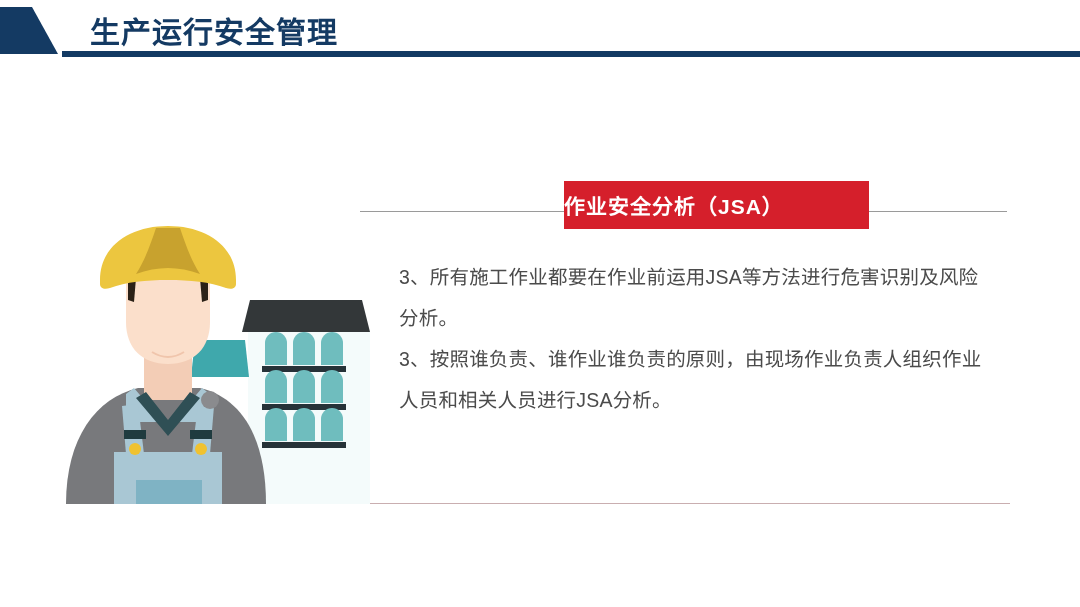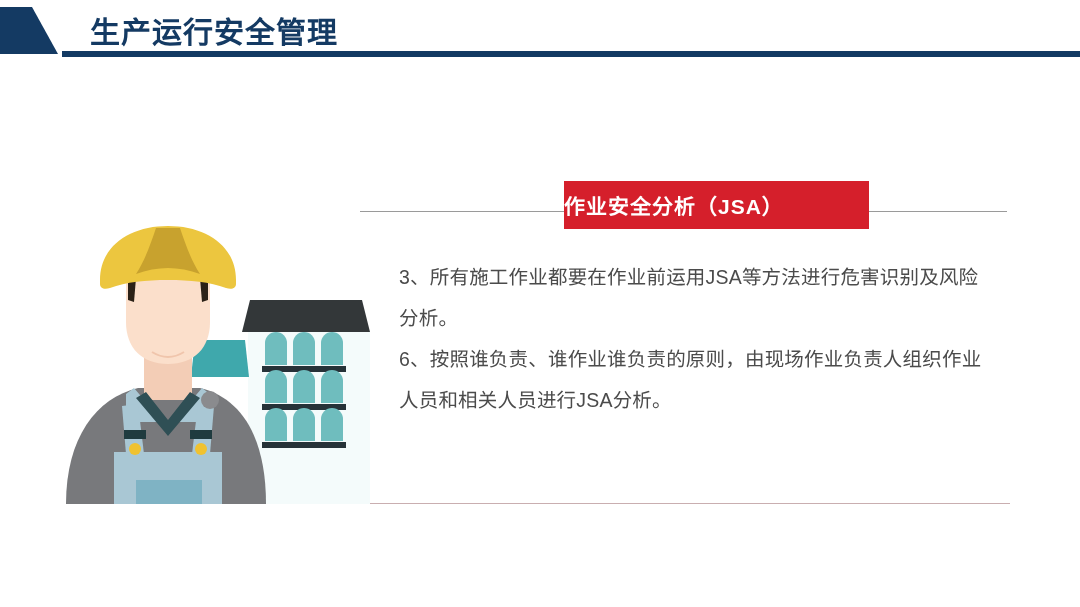--- a/index.html
+++ b/index.html
@@ -125,21 +125,21 @@
   <div class="hdr-rule"></div>
   <div class="hdr-title">生产运行安全管理</div>
 
   <div class="sec-rule"></div>
   <div class="sec-banner">
     <span class="sec-banner-label">作业安全分析（JSA）</span>
   </div>
 
   <div class="body-copy">
     <p>3、所有施工作业都要在作业前运用JSA等方法进行危害识别及风险分析。</p>
-    <p>6、按照谁负责、谁作业谁负责的原则，由现场作业负责人组织作业人员和相关人员进行JSA分析。</p>
+    <p>3、按照谁负责、谁作业谁负责的原则，由现场作业负责人组织作业人员和相关人员进行JSA分析。</p>
   </div>
 
   <div class="bottom-rule"></div>
 
   <div class="illo">
     <svg width="310" height="282" viewBox="0 0 310 282" aria-hidden="true">
 
       <g>
         <rect x="188" y="108" width="122" height="174" fill="#F4FBFB"></rect>
 

